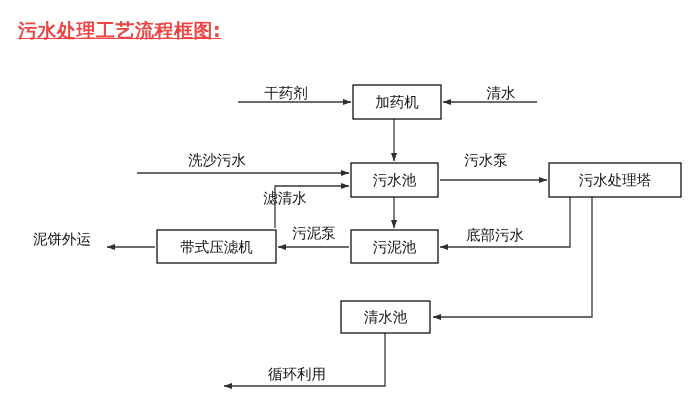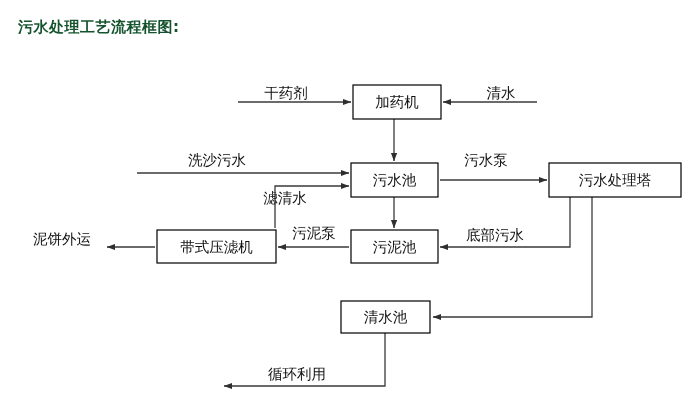--- a/index.html
+++ b/index.html
@@ -17,25 +17,26 @@
   #page {
     position: relative;
     width: 700px;
     height: 420px;
     background: #ffffff;
   }
   #diagram-title {
     position: absolute;
     left: 18px;
     top: 18px;
-    font-size: 15px;
+    font-size: 19px;
     font-weight: bold;
-    color: #14532d;
+    color: #ef4444;
     letter-spacing: 0.5px;
     white-space: nowrap;
+    text-decoration: underline;
   }
   svg#flow {
     position: absolute;
     left: 0;
     top: 0;
     width: 700px;
     height: 420px;
   }
   svg#flow .box {
     fill: #ffffff;

